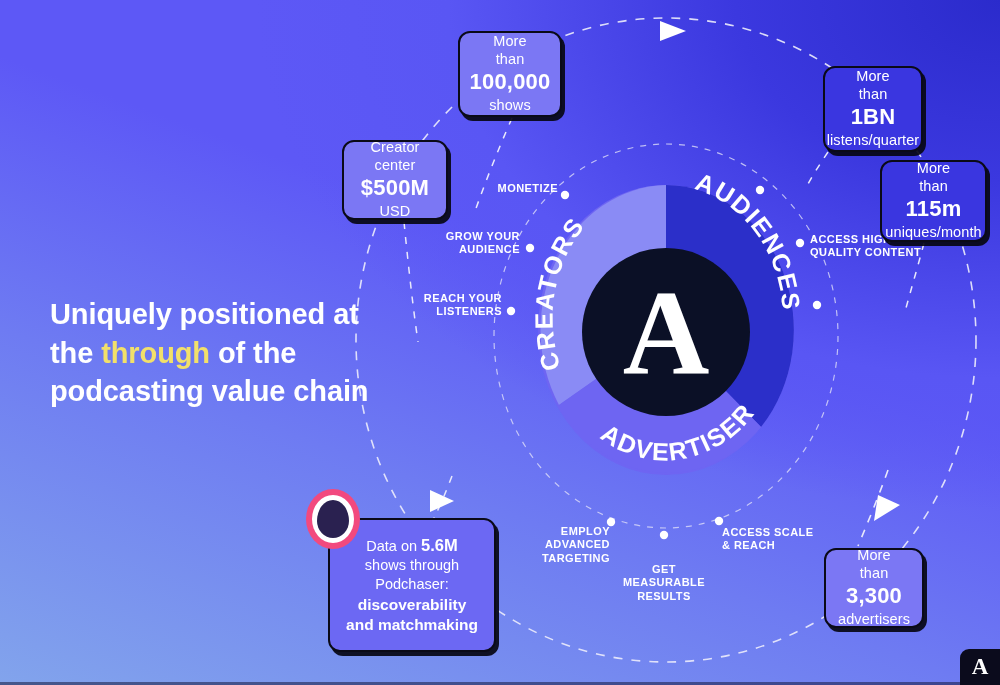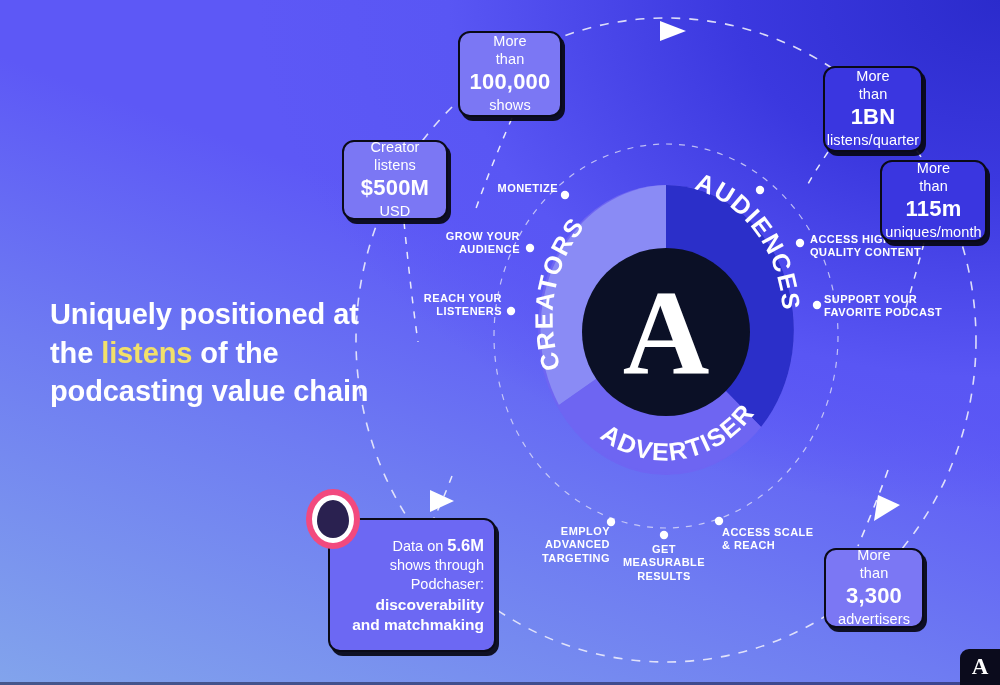--- a/index.html
+++ b/index.html
@@ -33,21 +33,21 @@
   .c-deep{background:#3A36E0;}
 
   #box-shows{left:458px;top:31px;width:104px;height:86px;}
   #box-payouts{left:342px;top:140px;width:106px;height:80px;}
   #box-listens{left:823px;top:66px;width:100px;height:86px;}
   #box-uniques{left:880px;top:160px;width:107px;height:82px;}
   #box-advertisers{left:824px;top:548px;width:100px;height:80px;}
 
   #box-podchaser{
     left:328px;top:518px;width:168px;height:134px;
-    background:#6C68F3;line-height:1.32;padding:20px 10px;align-items:flex-end;
+    background:#6C68F3;line-height:1.32;padding:20px 10px;
   }
   #box-podchaser .t{font-size:14.5px;font-weight:400;}
   #box-podchaser .t b{font-weight:700;font-size:16.5px;}
   #box-podchaser .t .bb{font-weight:700;font-size:15.5px;display:block;}
 
   
   #pc-logo{
     position:absolute;left:306px;top:489px;width:54px;height:60px;
     border-radius:50%;
     background:#F2497E;
@@ -70,21 +70,21 @@
   }
   #headline .hl{color:#F2E06A;}
 
   
   .spoke{
     position:absolute;color:#FFFFFF;font-size:11px;font-weight:700;
     letter-spacing:.45px;line-height:1.22;white-space:pre-line;
   }
   .sp-r{text-align:right;}
   .sp-l{text-align:left;}
-  .sp-c{text-align:center;}
+  .sp-c{text-align:center;margin-top:20px;}
 
   
   #donut{position:absolute;left:521px;top:165px;width:290px;height:330px;}
   #donut svg{width:290px;height:330px;display:block;}
 
   
   #badge{
     position:absolute;right:0;bottom:0;width:40px;height:36px;
     background:#0B0B1C;border-top-left-radius:9px;
     display:flex;align-items:center;justify-content:center;
@@ -165,38 +165,36 @@
   </svg>
 
   <div class="spoke sp-r" style="left:440px;top:182px;width:118px;">MONETIZE</div>
   <div class="spoke sp-r" style="left:400px;top:230px;width:120px;">GROW YOUR
 AUDIENCE</div>
   <div class="spoke sp-r" style="left:378px;top:292px;width:124px;">REACH YOUR
 LISTENERS</div>
 
   <div class="spoke sp-l" style="left:810px;top:233px;width:140px;">ACCESS HIGH
 QUALITY CONTENT</div>
-  <div class="spoke sp-l" style="left:824px;top:293px;width:150px;">SUPPORT YOUR
-FAVORITE PODCAST</div>
 
   <div class="spoke sp-r" style="left:500px;top:525px;width:110px;">EMPLOY ADVANCED
 TARGETING</div>
   <div class="spoke sp-c" style="left:612px;top:543px;width:104px;">GET MEASURABLE
 RESULTS</div>
   <div class="spoke sp-l" style="left:722px;top:526px;width:110px;">ACCESS SCALE
 &amp; REACH</div>
 
   <div class="callout c-light" id="box-shows">
     <span class="lite">More than</span>
     <span class="big">100,000</span>
     <span class="lite">shows</span>
   </div>
 
   <div class="callout c-light" id="box-payouts">
-    <span class="lite">Creator listens</span>
+    <span class="lite">Creator center</span>
     <span class="big">$500M</span>
     <span class="lite">USD</span>
   </div>
 
   <div class="callout c-deep" id="box-listens">
     <span class="lite">More than</span>
     <span class="big">1BN</span>
     <span class="lite">listens/quarter</span>
   </div>
 
@@ -226,19 +224,19 @@
       </div>
   </div>
 
   <div id="pc-logo">
     <div class="inner">
       <div class="core"></div>
     </div>
   </div>
 
   <div id="headline">
-    <span>Uniquely positioned at the </span><span class="hl">listens</span><span> of the podcasting value chain</span>
+    <span>Uniquely positioned at the </span><span class="hl">through</span><span> of the podcasting value chain</span>
   </div>
 
   <div id="hairline"></div>
   <div id="badge">A</div>
 
 </div>
 
 </body></html>

